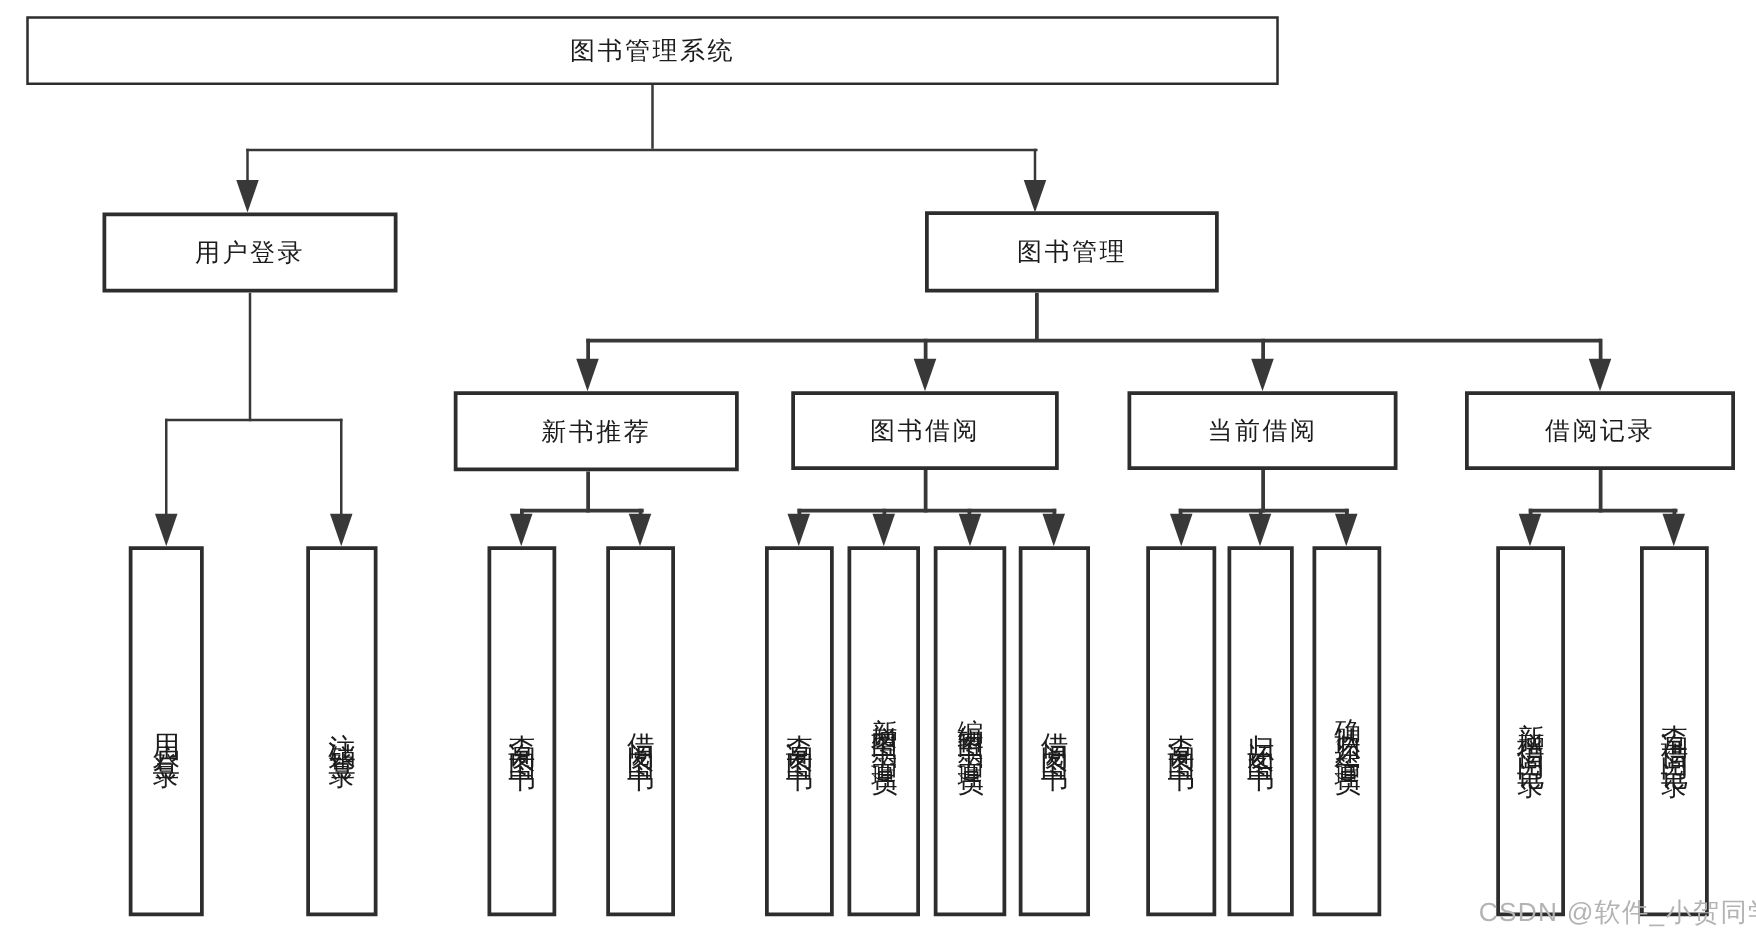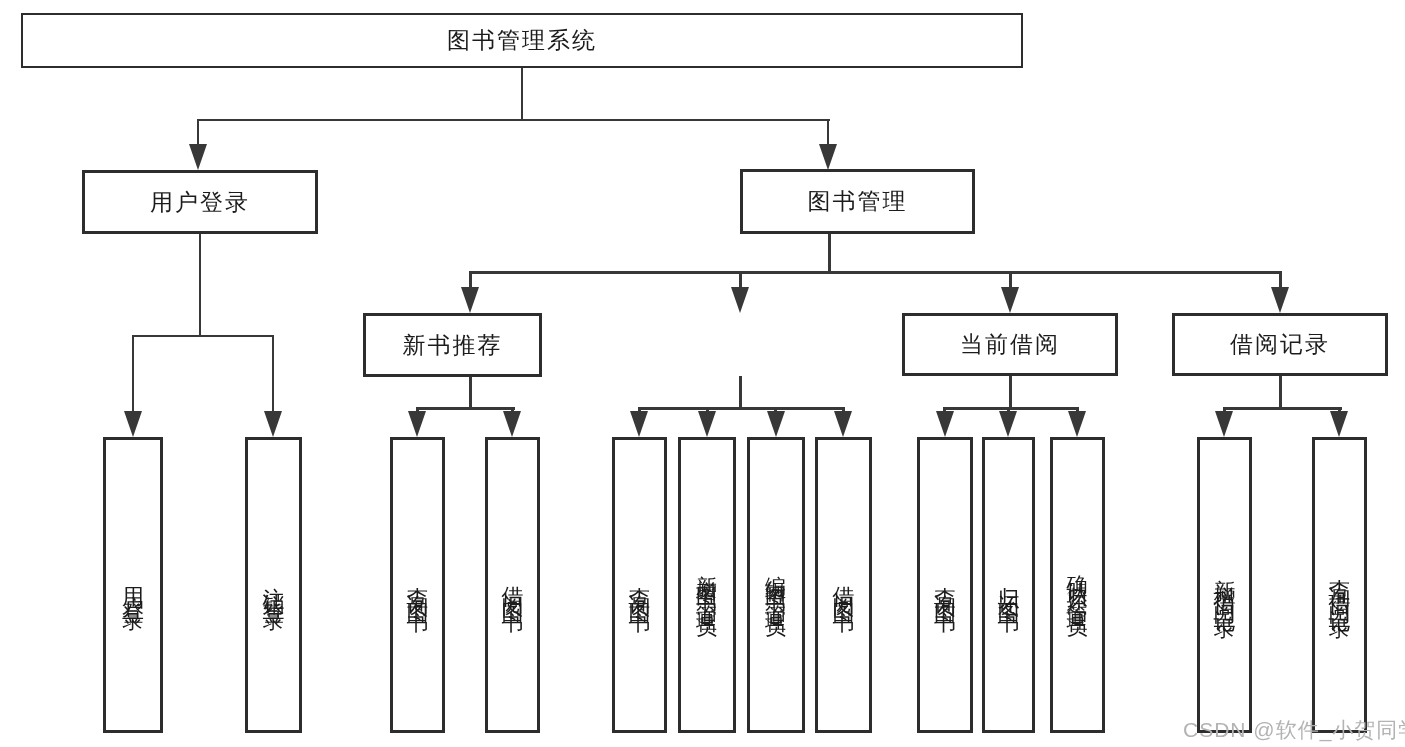--- a/index.html
+++ b/index.html
@@ -13,21 +13,21 @@
   }
   .node {
     position: absolute;
     background: #ffffff;
     border: 3px solid #2d2d2d;
     box-sizing: border-box;
     display: flex;
     align-items: center;
     justify-content: center;
     color: #1c1c1c;
-    font-size: 23px;
+    font-size: 20px;
     letter-spacing: 2px;
     z-index: 2;
   }
   .node.root { border-width: 2px; }
   .leaf {
     position: absolute;
     top: 437px;
     height: 296px;
     background: #ffffff;
     border: 3px solid #2d2d2d;
@@ -101,22 +101,25 @@
   <div class="ln" style="left:469px; top:271px; width:812px; height:3px;"></div>
   <div class="ln" style="left:469px; top:271px; width:3px; height:20px;"></div>
   <div class="arrow" style="left:461px; top:287px;"></div>
   <div class="ln" style="left:739px; top:271px; width:3px; height:20px;"></div>
   <div class="arrow" style="left:731px; top:287px;"></div>
   <div class="ln" style="left:1009px; top:271px; width:3px; height:20px;"></div>
   <div class="arrow" style="left:1001px; top:287px;"></div>
   <div class="ln" style="left:1279px; top:271px; width:3px; height:20px;"></div>
   <div class="arrow" style="left:1271px; top:287px;"></div>
 
-  <div class="node" style="left:363px; top:313px; width:179px; height:64px;">
+  <div class="node" style="left:363px; top:313px; width:228px; height:64px;">
     <span>新书推荐</span>
+  </div>
+  <div class="node" style="left:633px; top:313px; width:214px; height:63px;">
+    <span>图书借阅</span>
   </div>
   <div class="node" style="left:902px; top:313px; width:216px; height:63px;">
     <span>当前借阅</span>
   </div>
   <div class="node" style="left:1172px; top:313px; width:216px; height:63px;">
     <span>借阅记录</span>
   </div>
 
   <div class="ln" style="left:469px; top:377px; width:3px; height:33px;"></div>
   <div class="ln" style="left:416px; top:407px; width:99px; height:3px;"></div>

